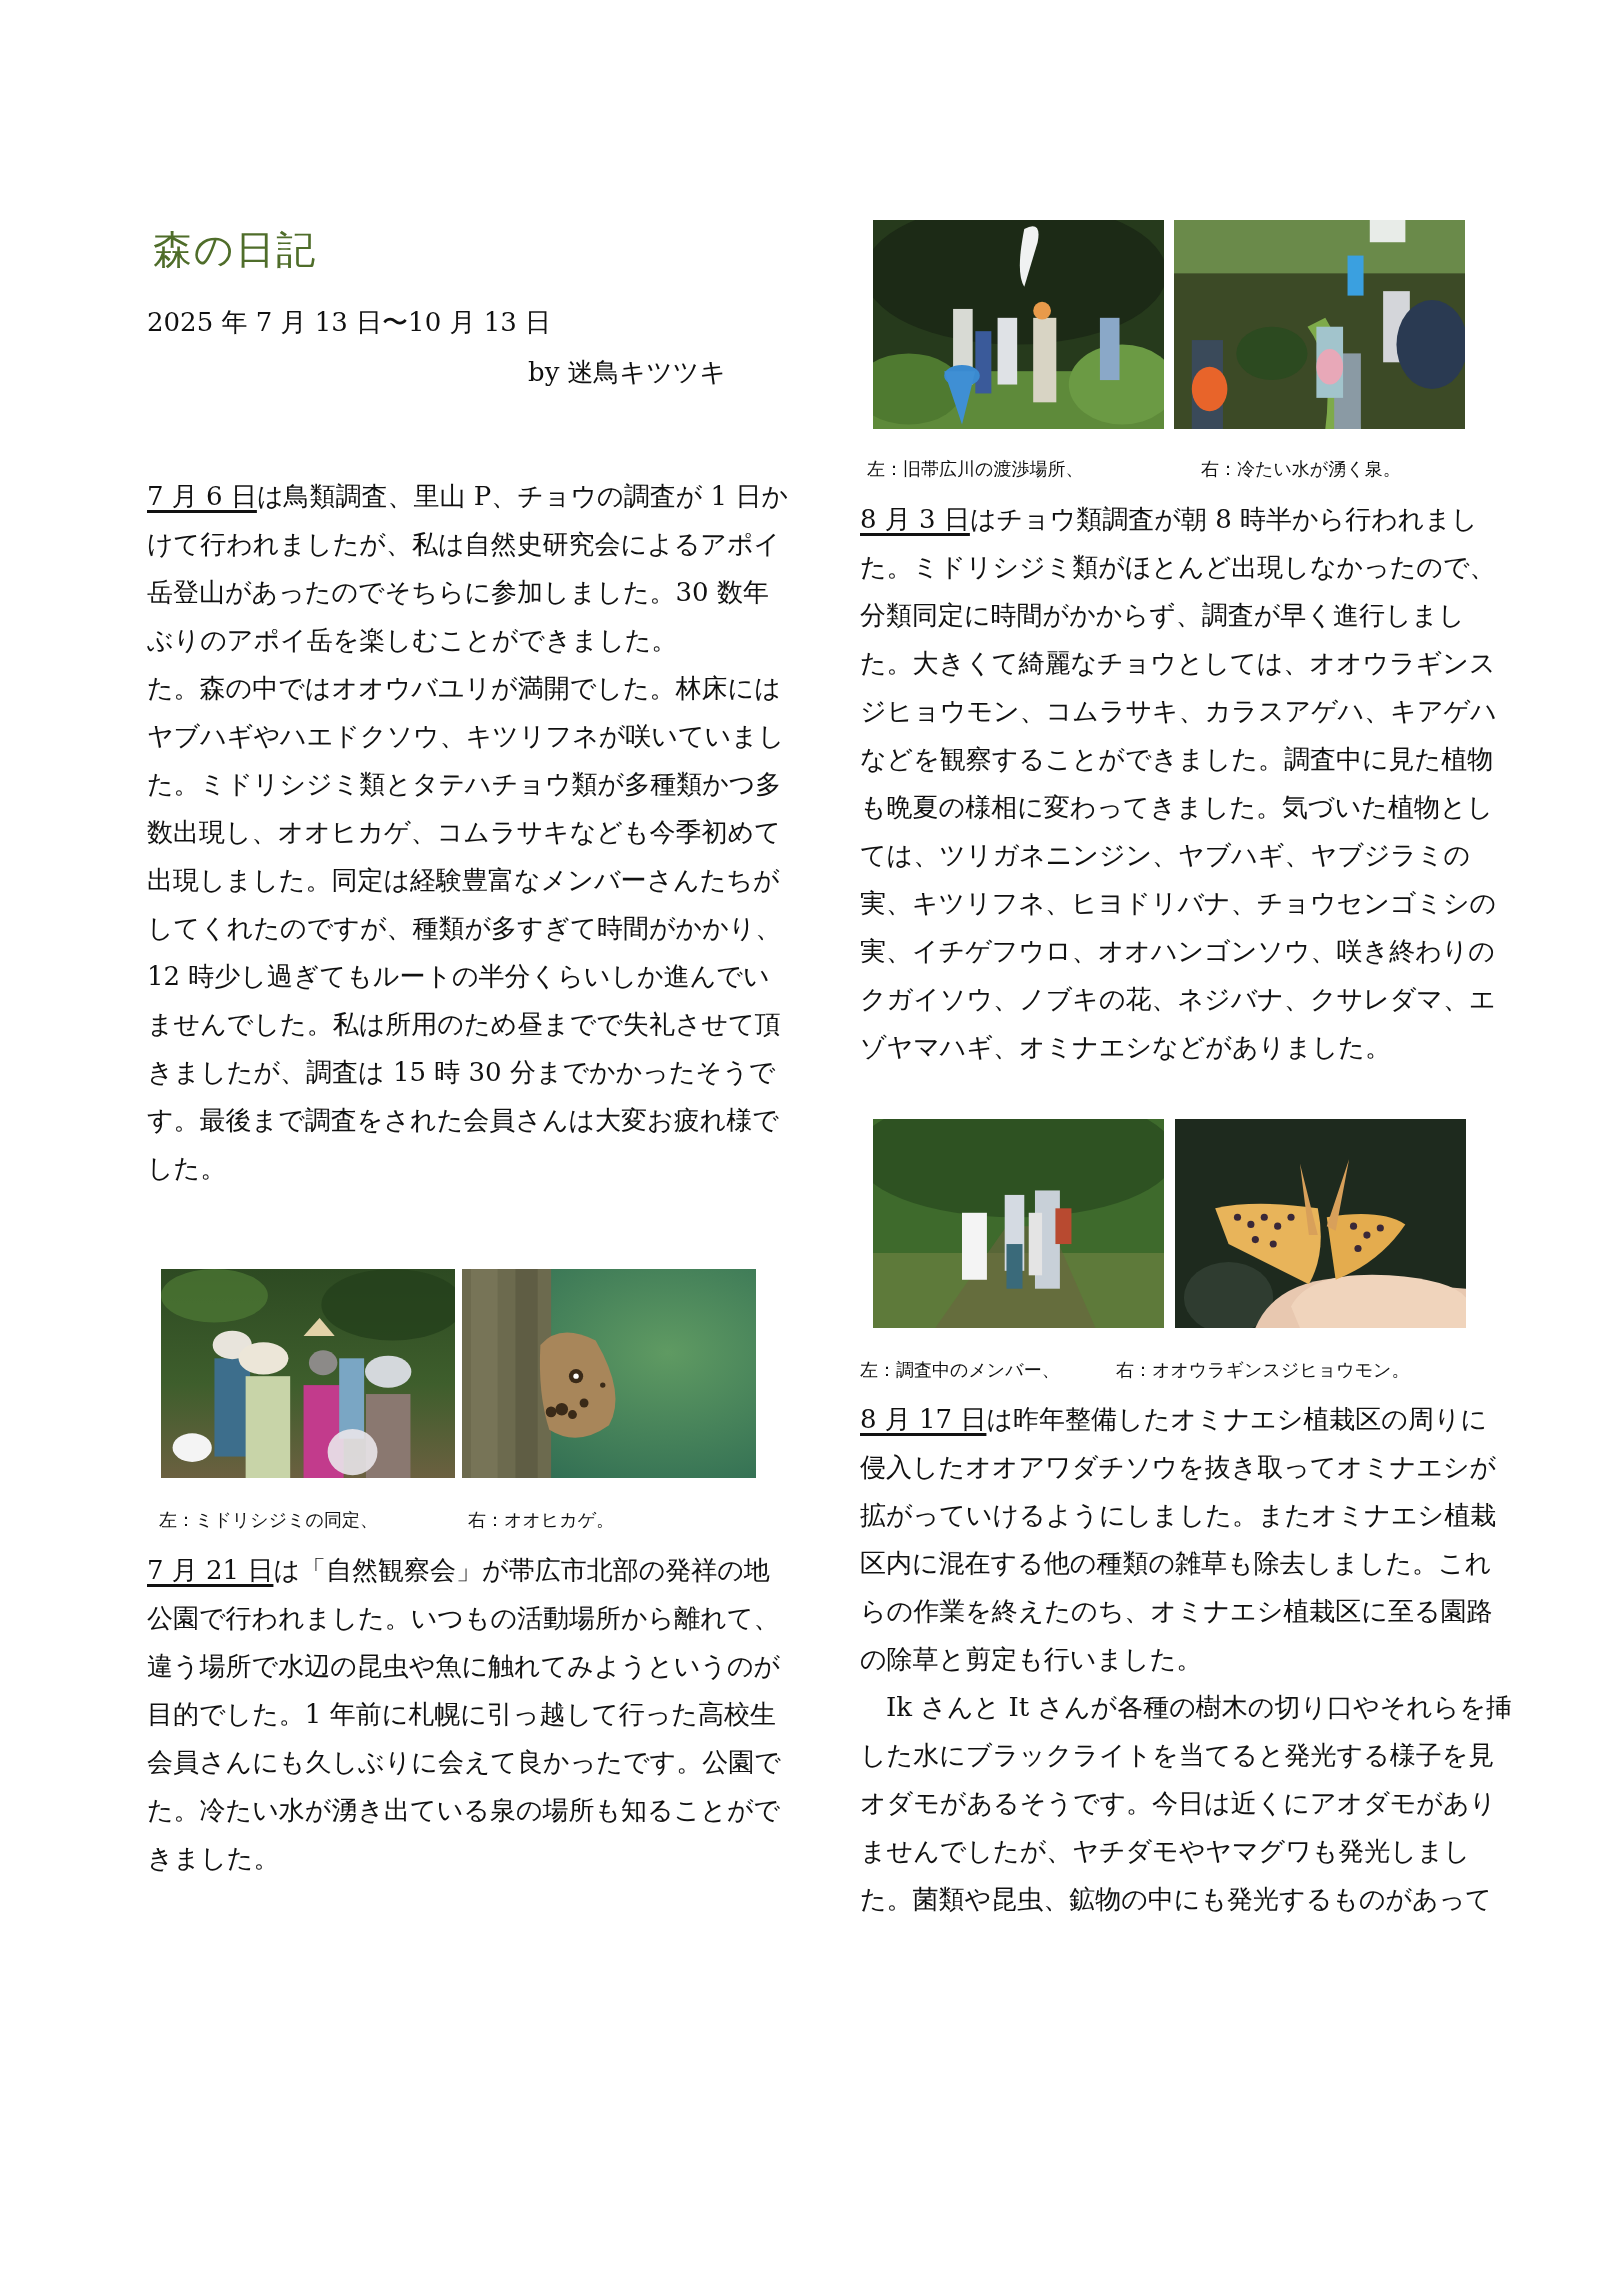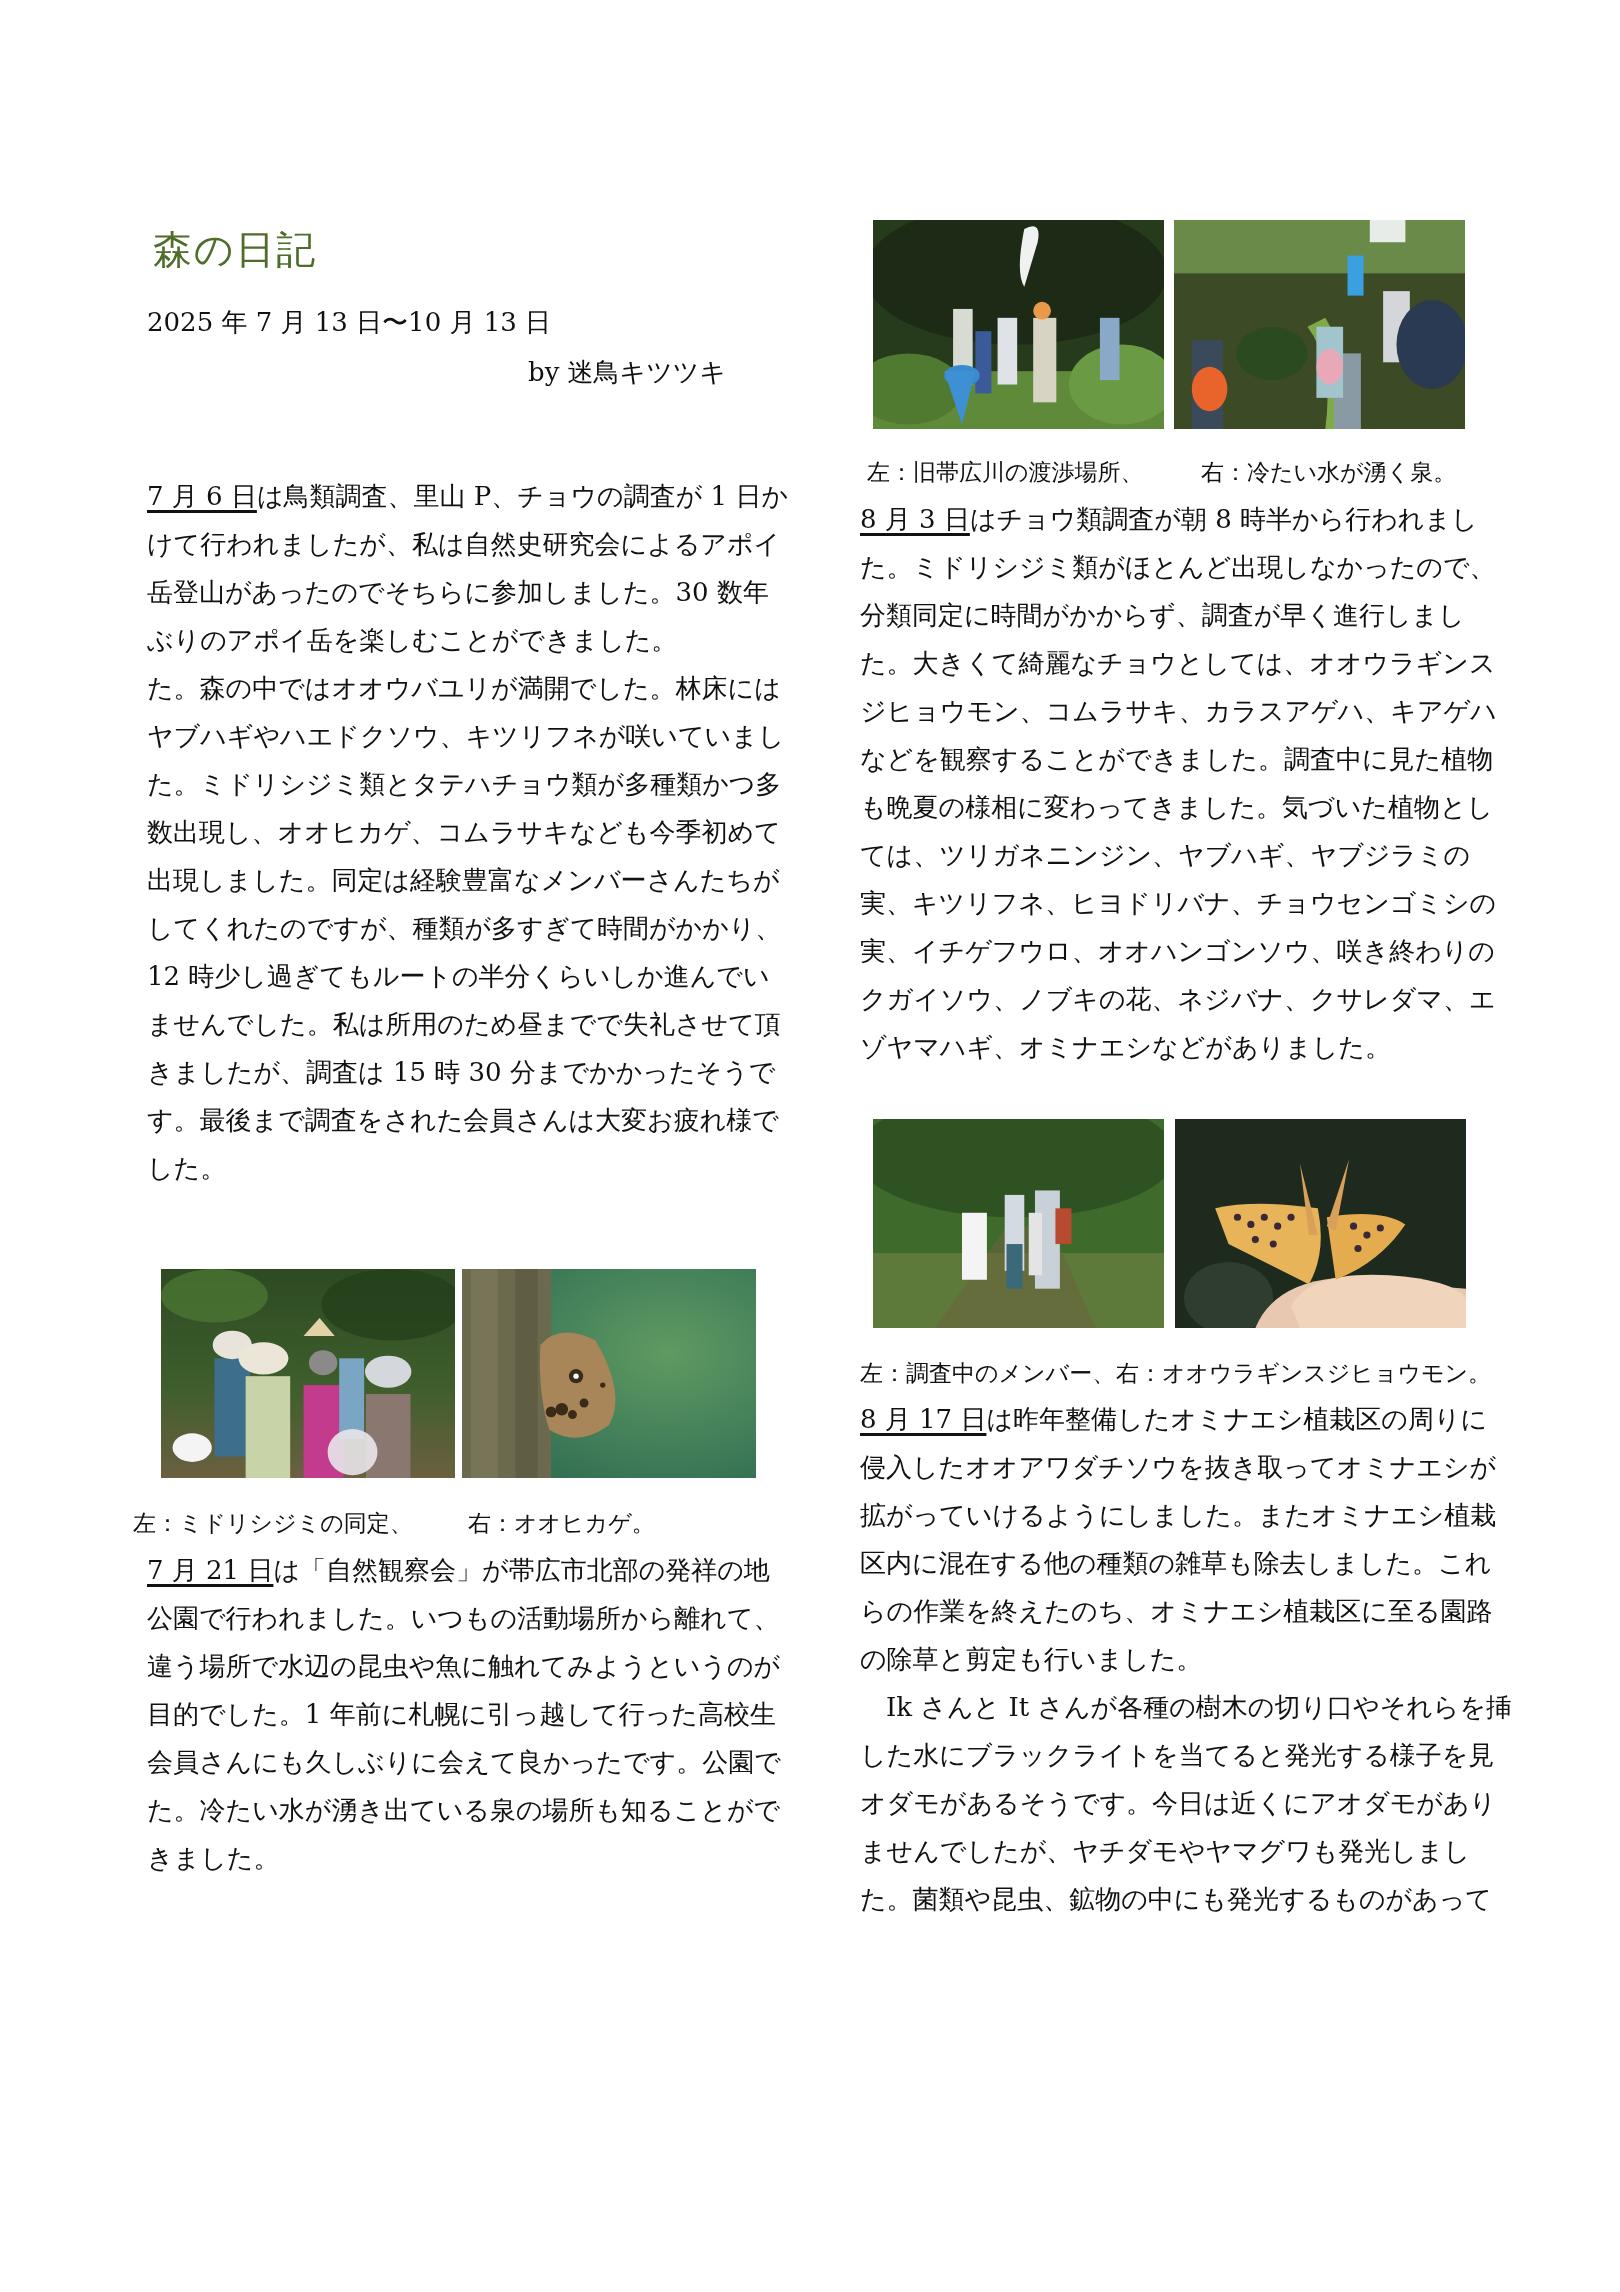--- a/index.html
+++ b/index.html
@@ -5,21 +5,21 @@
   html, body { margin:0; padding:0; background:#ffffff; }
   body { width:1621px; height:2293px; position:relative; overflow:hidden;
          font-family:"DejaVu Serif","Liberation Serif",serif; color:#111; }
   .abs { position:absolute; }
   .title { left:153px; top:223px; font-size:39px; color:#4f6d2a;
            font-family:"DejaVu Sans","Liberation Sans",sans-serif; letter-spacing:1.8px; }
   .date { left:147px; top:305px; font-size:26px; }
   .byline { left:528px; top:355px; font-size:26px; }
   .col { position:absolute; width:633px; font-size:26px; line-height:48px; }
   .ul { text-decoration:underline; text-decoration-thickness:2.7px; text-underline-offset:5.3px; }
-  .caption { position:absolute; font-size:23px; white-space:pre; }
+  .caption { position:absolute; font-size:18px; white-space:pre; }
   .photo { position:absolute; overflow:hidden; }
   .photo svg { width:100%; height:100%; display:block; }
   .line { display:block; white-space:nowrap; }
 </style>
 </head>
 <body>
 
 <div class="abs title">森の日記</div>
 <div class="abs date">2025 年 7 月 13 日〜10 月 13 日</div>
 <div class="abs byline">by 迷鳥キツツキ</div>
@@ -84,21 +84,21 @@
     <circle cx="128" cy="120" r="8" fill="#3a2a18"></circle>
       <circle cx="128" cy="120" r="3" fill="#fff"></circle>
     <circle cx="100" cy="160" r="6" fill="#3a2a18"></circle>
       <circle cx="112" cy="157" r="7" fill="#3a2a18"></circle>
     <circle cx="124" cy="163" r="5" fill="#3a2a18"></circle>
       <circle cx="137" cy="150" r="5" fill="#3a2a18"></circle>
     <circle cx="158" cy="130" r="3" fill="#3a2a18"></circle>
   </svg>
 </div>
 
-<div class="caption" style="left:133px; top:1508px;">左：ミドリシジミの同定、</div>
+<div class="caption" style="left:159px; top:1508px;">左：ミドリシジミの同定、</div>
 <div class="caption" style="left:468px; top:1508px;">右：オオヒカゲ。</div>
 
 <div class="col" style="left:147px; top:1546px;">
   <span class="line"><span class="ul">7 月 21 日</span><span>は「自然観察会」が帯広市北部の発祥の地</span></span>
   <span class="line">公園で行われました。いつもの活動場所から離れて、</span>
   <span class="line">違う場所で水辺の昆虫や魚に触れてみようというのが</span>
   <span class="line">目的でした。1 年前に札幌に引っ越して行った高校生</span>
   <span class="line">会員さんにも久しぶりに会えて良かったです。公園で</span>
   <span class="line">た。冷たい水が湧き出ている泉の場所も知ることがで</span>
   <span class="line">きました。</span>

